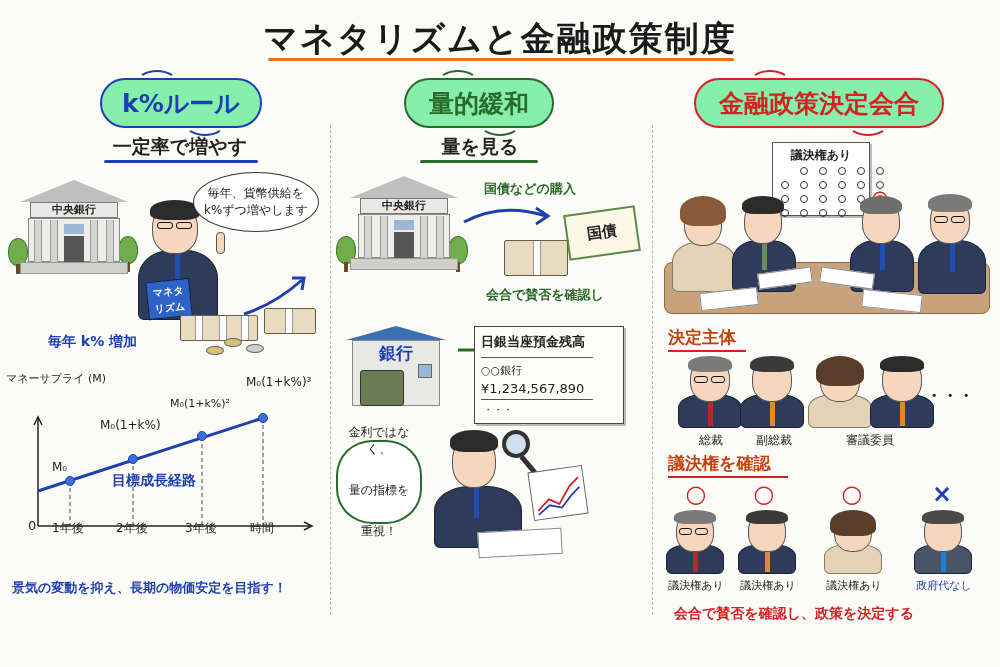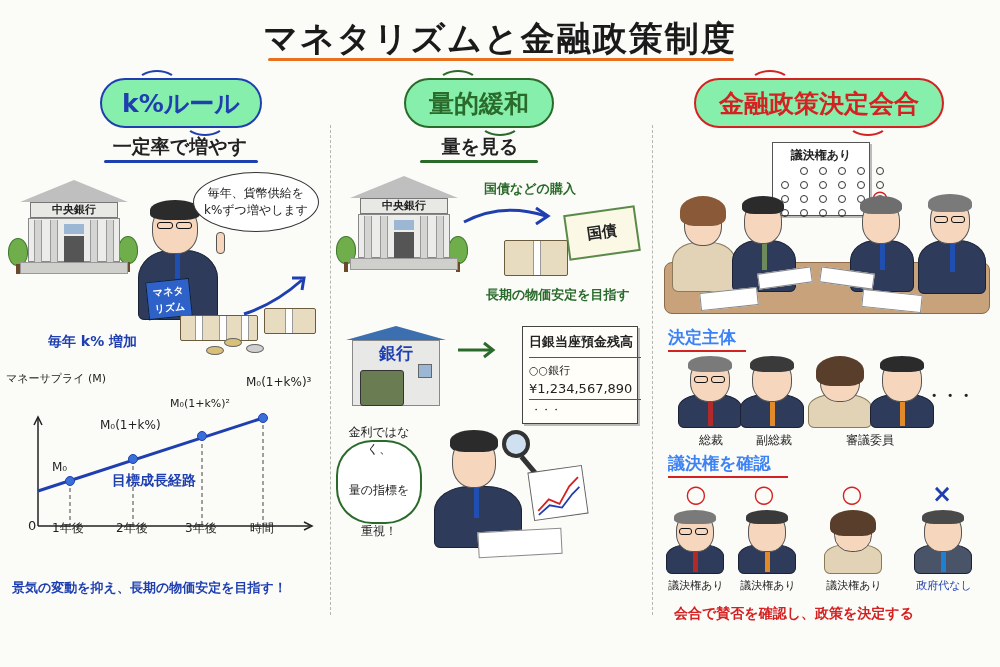--- a/index.html
+++ b/index.html
@@ -104,21 +104,21 @@
   
   .calendar {
     position: absolute; background: #fff; border: 1.5px solid #555; box-shadow: 2px 2px 0 #bbb;
   }
   .cal-dots { position: absolute; left: 12px; top: 38px; display: grid; grid-template-columns: repeat(6, 13px); gap: 6px 6px; }
   .cal-dot { width: 8px; height: 8px; border: 1.5px solid #333; border-radius: 50%; }
   .cal-dot.hl { border-color: #d42222; box-shadow: 0 0 0 2px #fff, 0 0 0 3.5px #d42222; }
 
   .table-top { position: absolute; background: #c8a27a; border-radius: 8px; border: 1px solid #8a6a4a; }
 
-  .section-label { position: absolute; font-size: 17px; font-weight: bold; color: #3b82f6; }
+  .section-label { position: absolute; font-size: 17px; font-weight: bold; color: #c2410c; }
   .section-line { position: absolute; height: 2px; background: #d42222; }
 
   .member-cap { position: absolute; font-size: 12px; text-align: center; }
   .vote-mark { position: absolute; font-size: 24px; font-weight: bold; text-align: center; width: 40px; }
 </style>
 </head>
 <body>
 
 <div class="main-title">マネタリズムと金融政策制度</div>
 <div class="title-underline"></div>
@@ -250,34 +250,34 @@
 
   <div class="abs label-green" style="left:484px; top:180px; font-size:13px; font-weight:bold;">国債などの購入</div>
   <svg class="abs" style="left:462px; top:200px;" width="90" height="30">
     <path d="M2 22 Q 40 2 84 16" stroke="#1f3fb0" stroke-width="3" fill="none"></path>
     <path d="M74 8 L86 16 L74 24" stroke="#1f3fb0" stroke-width="3" fill="none"></path>
   </svg>
   <div class="abs" style="left:566px; top:210px; width:72px; height:46px; background:#fbf8e6; border:2px solid #5a8a4a; transform:rotate(-8deg); font-size:15px; font-weight:bold; text-align:center; line-height:40px;">国債</div>
   <div class="cash" style="left:504px; top:240px; width:64px; height:36px;">
     <div class="band" style="left:28px"></div>
   </div>
-  <div class="abs label-green" style="left:486px; top:286px; font-size:13px; font-weight:bold;">長期の物価安定を目指す</div>
+  <div class="abs label-green" style="left:486px; top:286px; font-size:13px; font-weight:bold;">会合で賛否を確認し</div>
 
   <div class="abs" style="left:346px; top:326px; width:100px; height:82px;">
     <div class="abs" style="left:0; top:0; width:0; height:0; border-left:50px solid transparent; border-right:50px solid transparent; border-bottom:14px solid #3b6fb0;"></div>
     <div class="abs" style="left:6px; top:14px; width:88px; height:66px; background:#e8e8e6; border:1px solid #888;"></div>
     <div class="abs label-blue" style="left:6px; top:16px; width:88px; text-align:center; font-size:17px; font-weight:bold;">銀行</div>
     <div class="abs" style="left:14px; top:44px; width:44px; height:36px; background:#6a7d52; border:1px solid #333; border-radius:3px;"></div>
     <div class="abs" style="left:72px; top:38px; width:14px; height:14px; background:#9bb7d4; border:1px solid #666;"></div>
   </div>
   <svg class="abs" style="left:456px; top:340px;" width="40" height="20">
     <path d="M2 10 L36 10" stroke="#2a6a2a" stroke-width="3"></path>
     <path d="M28 3 L37 10 L28 17" stroke="#2a6a2a" stroke-width="3" fill="none"></path>
   </svg>
-  <div class="doc-box" style="left:522px; top:326px; width:116px; height:98px;">
+  <div class="doc-box" style="left:474px; top:326px; width:150px; height:98px;">
     <div class="abs" style="left:6px; top:6px; font-size:13px; font-weight:bold;">日銀当座預金残高</div>
     <div class="abs" style="left:6px; top:30px; width:112px; height:1px; background:#555;"></div>
     <div class="abs" style="left:6px; top:36px; font-size:11px;">○○銀行</div>
     <div class="abs" style="left:6px; top:54px; font-size:13px;">¥1,234,567,890</div>
     <div class="abs" style="left:6px; top:72px; width:112px; height:1px; background:#555;"></div>
     <div class="abs" style="left:8px; top:76px; font-size:10px;">・・・</div>
   </div>
 
   <div class="bubble" style="left:336px; top:440px; width:86px; height:84px; border-radius:42%; border-color:#2a6a2a; border-width:2px;gap:24px;">
     <div>金利ではなく、</div>

